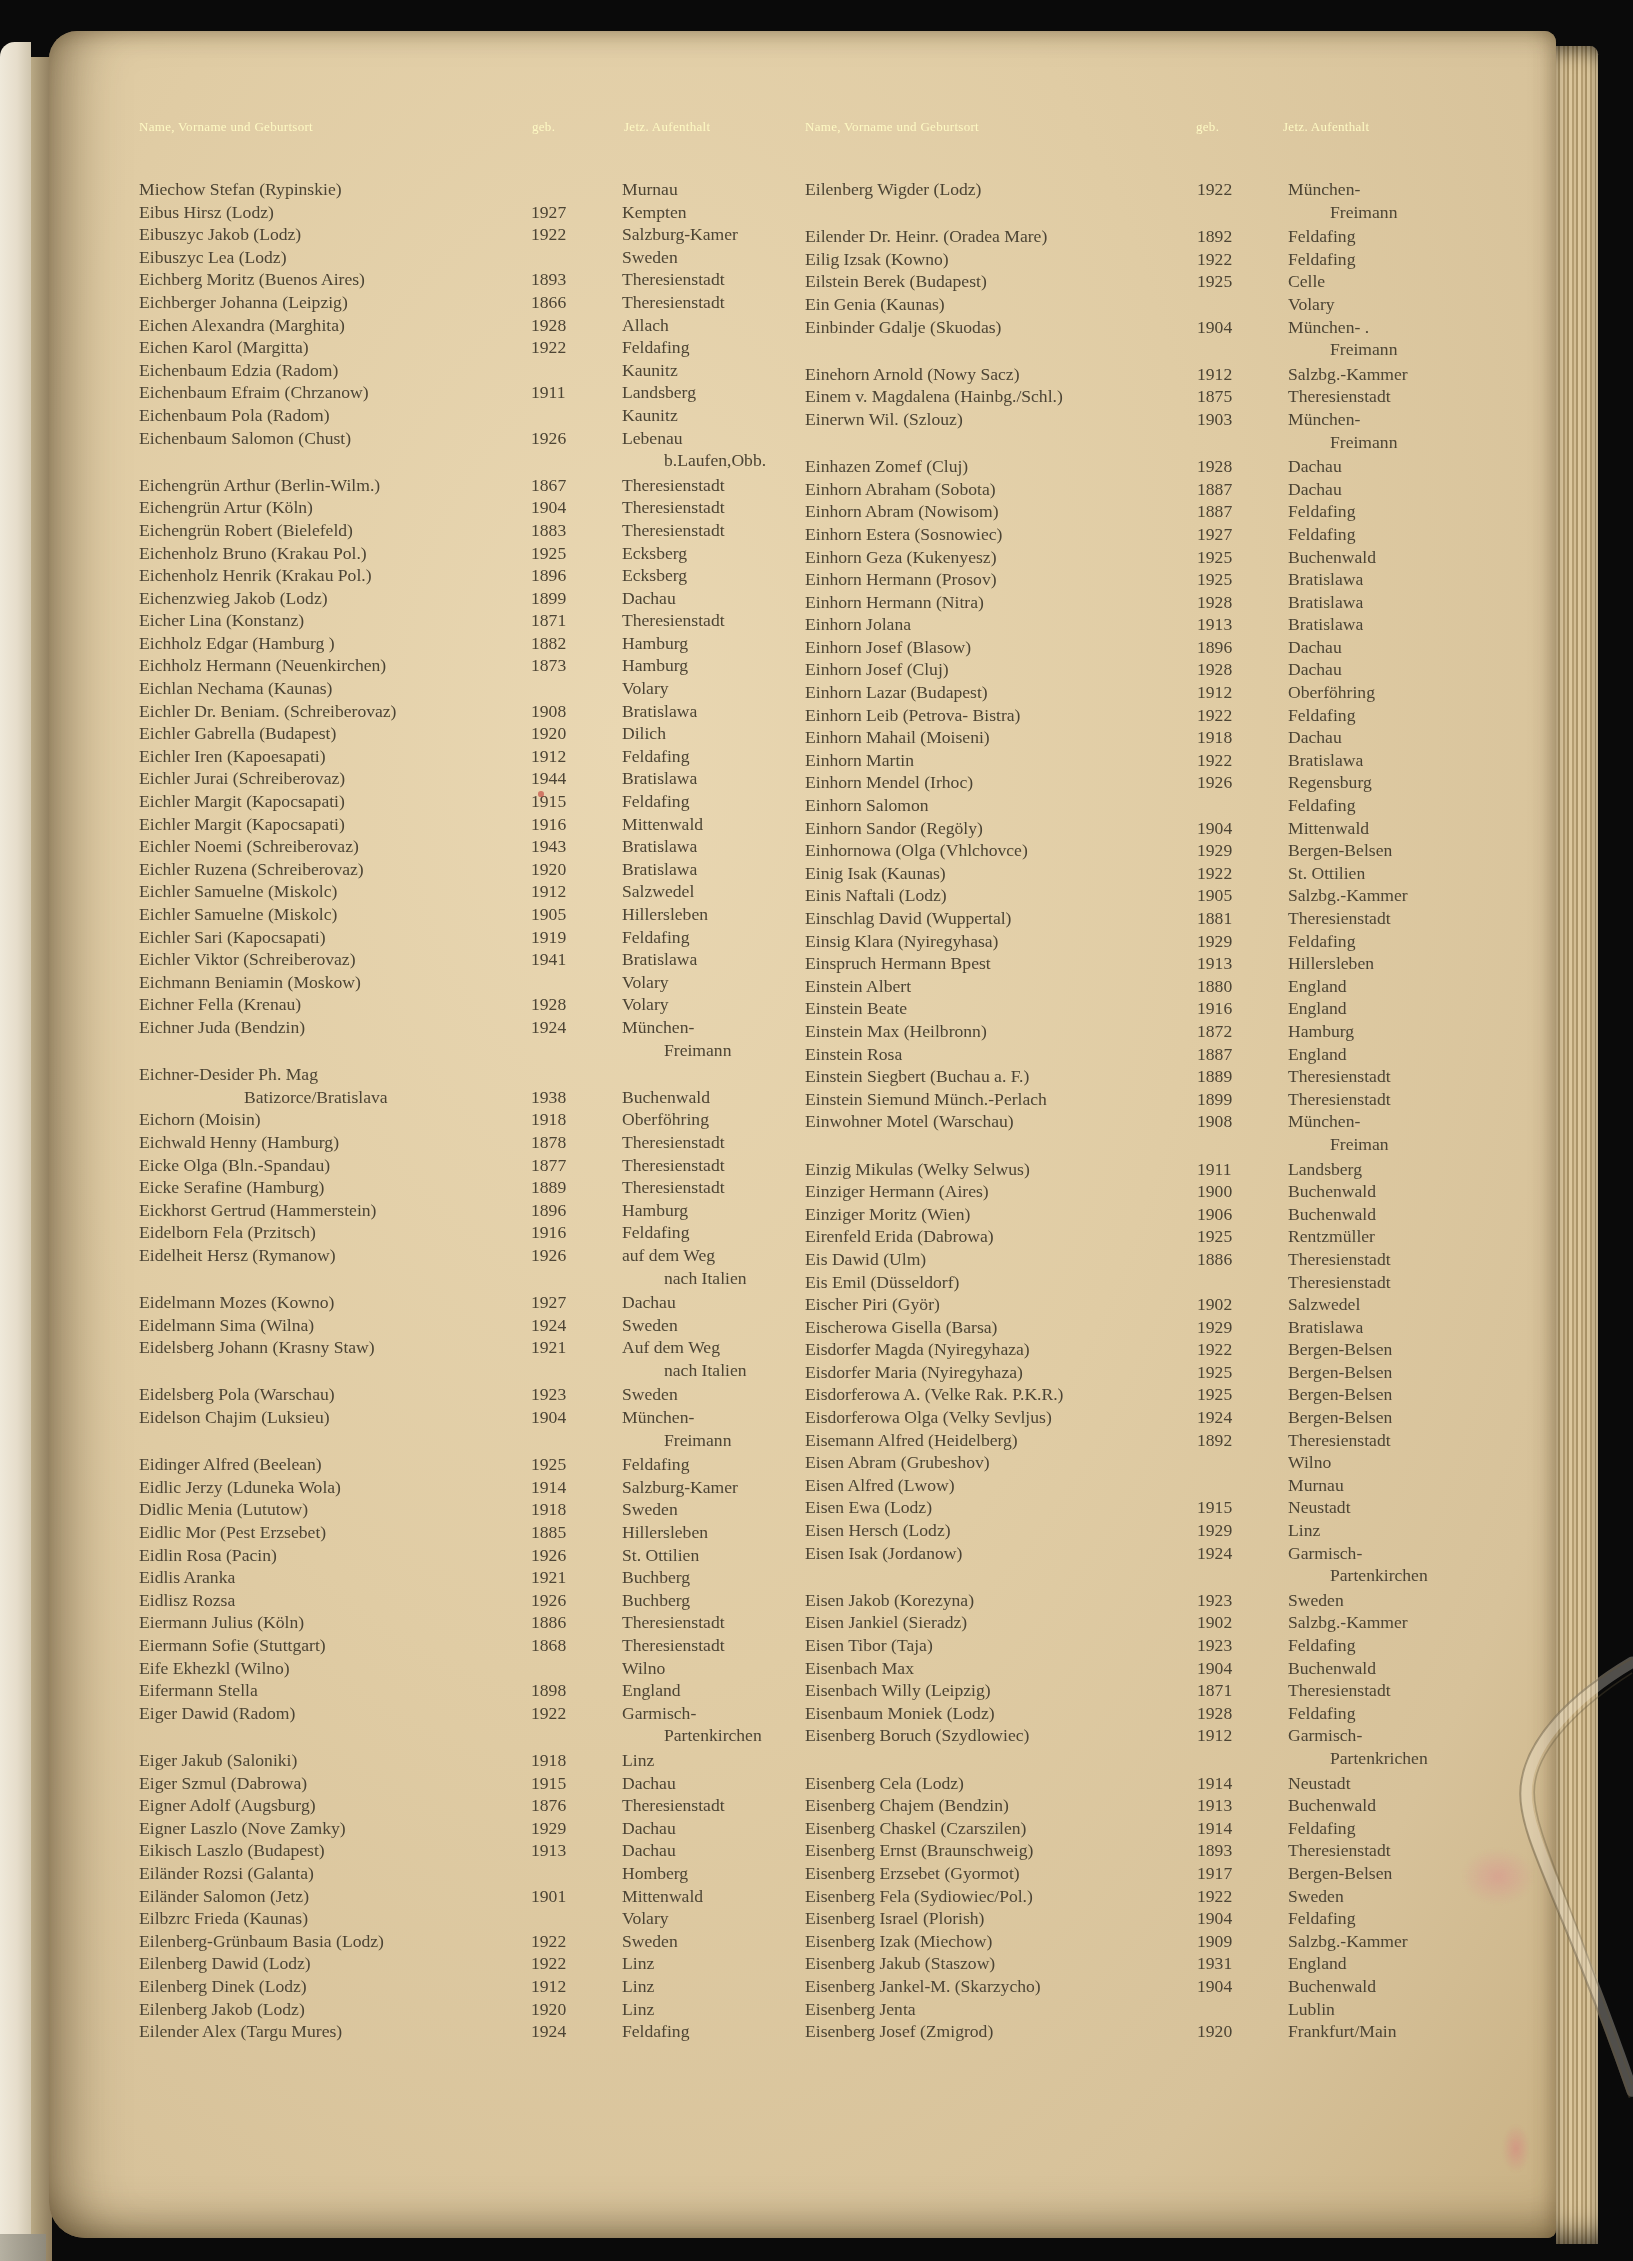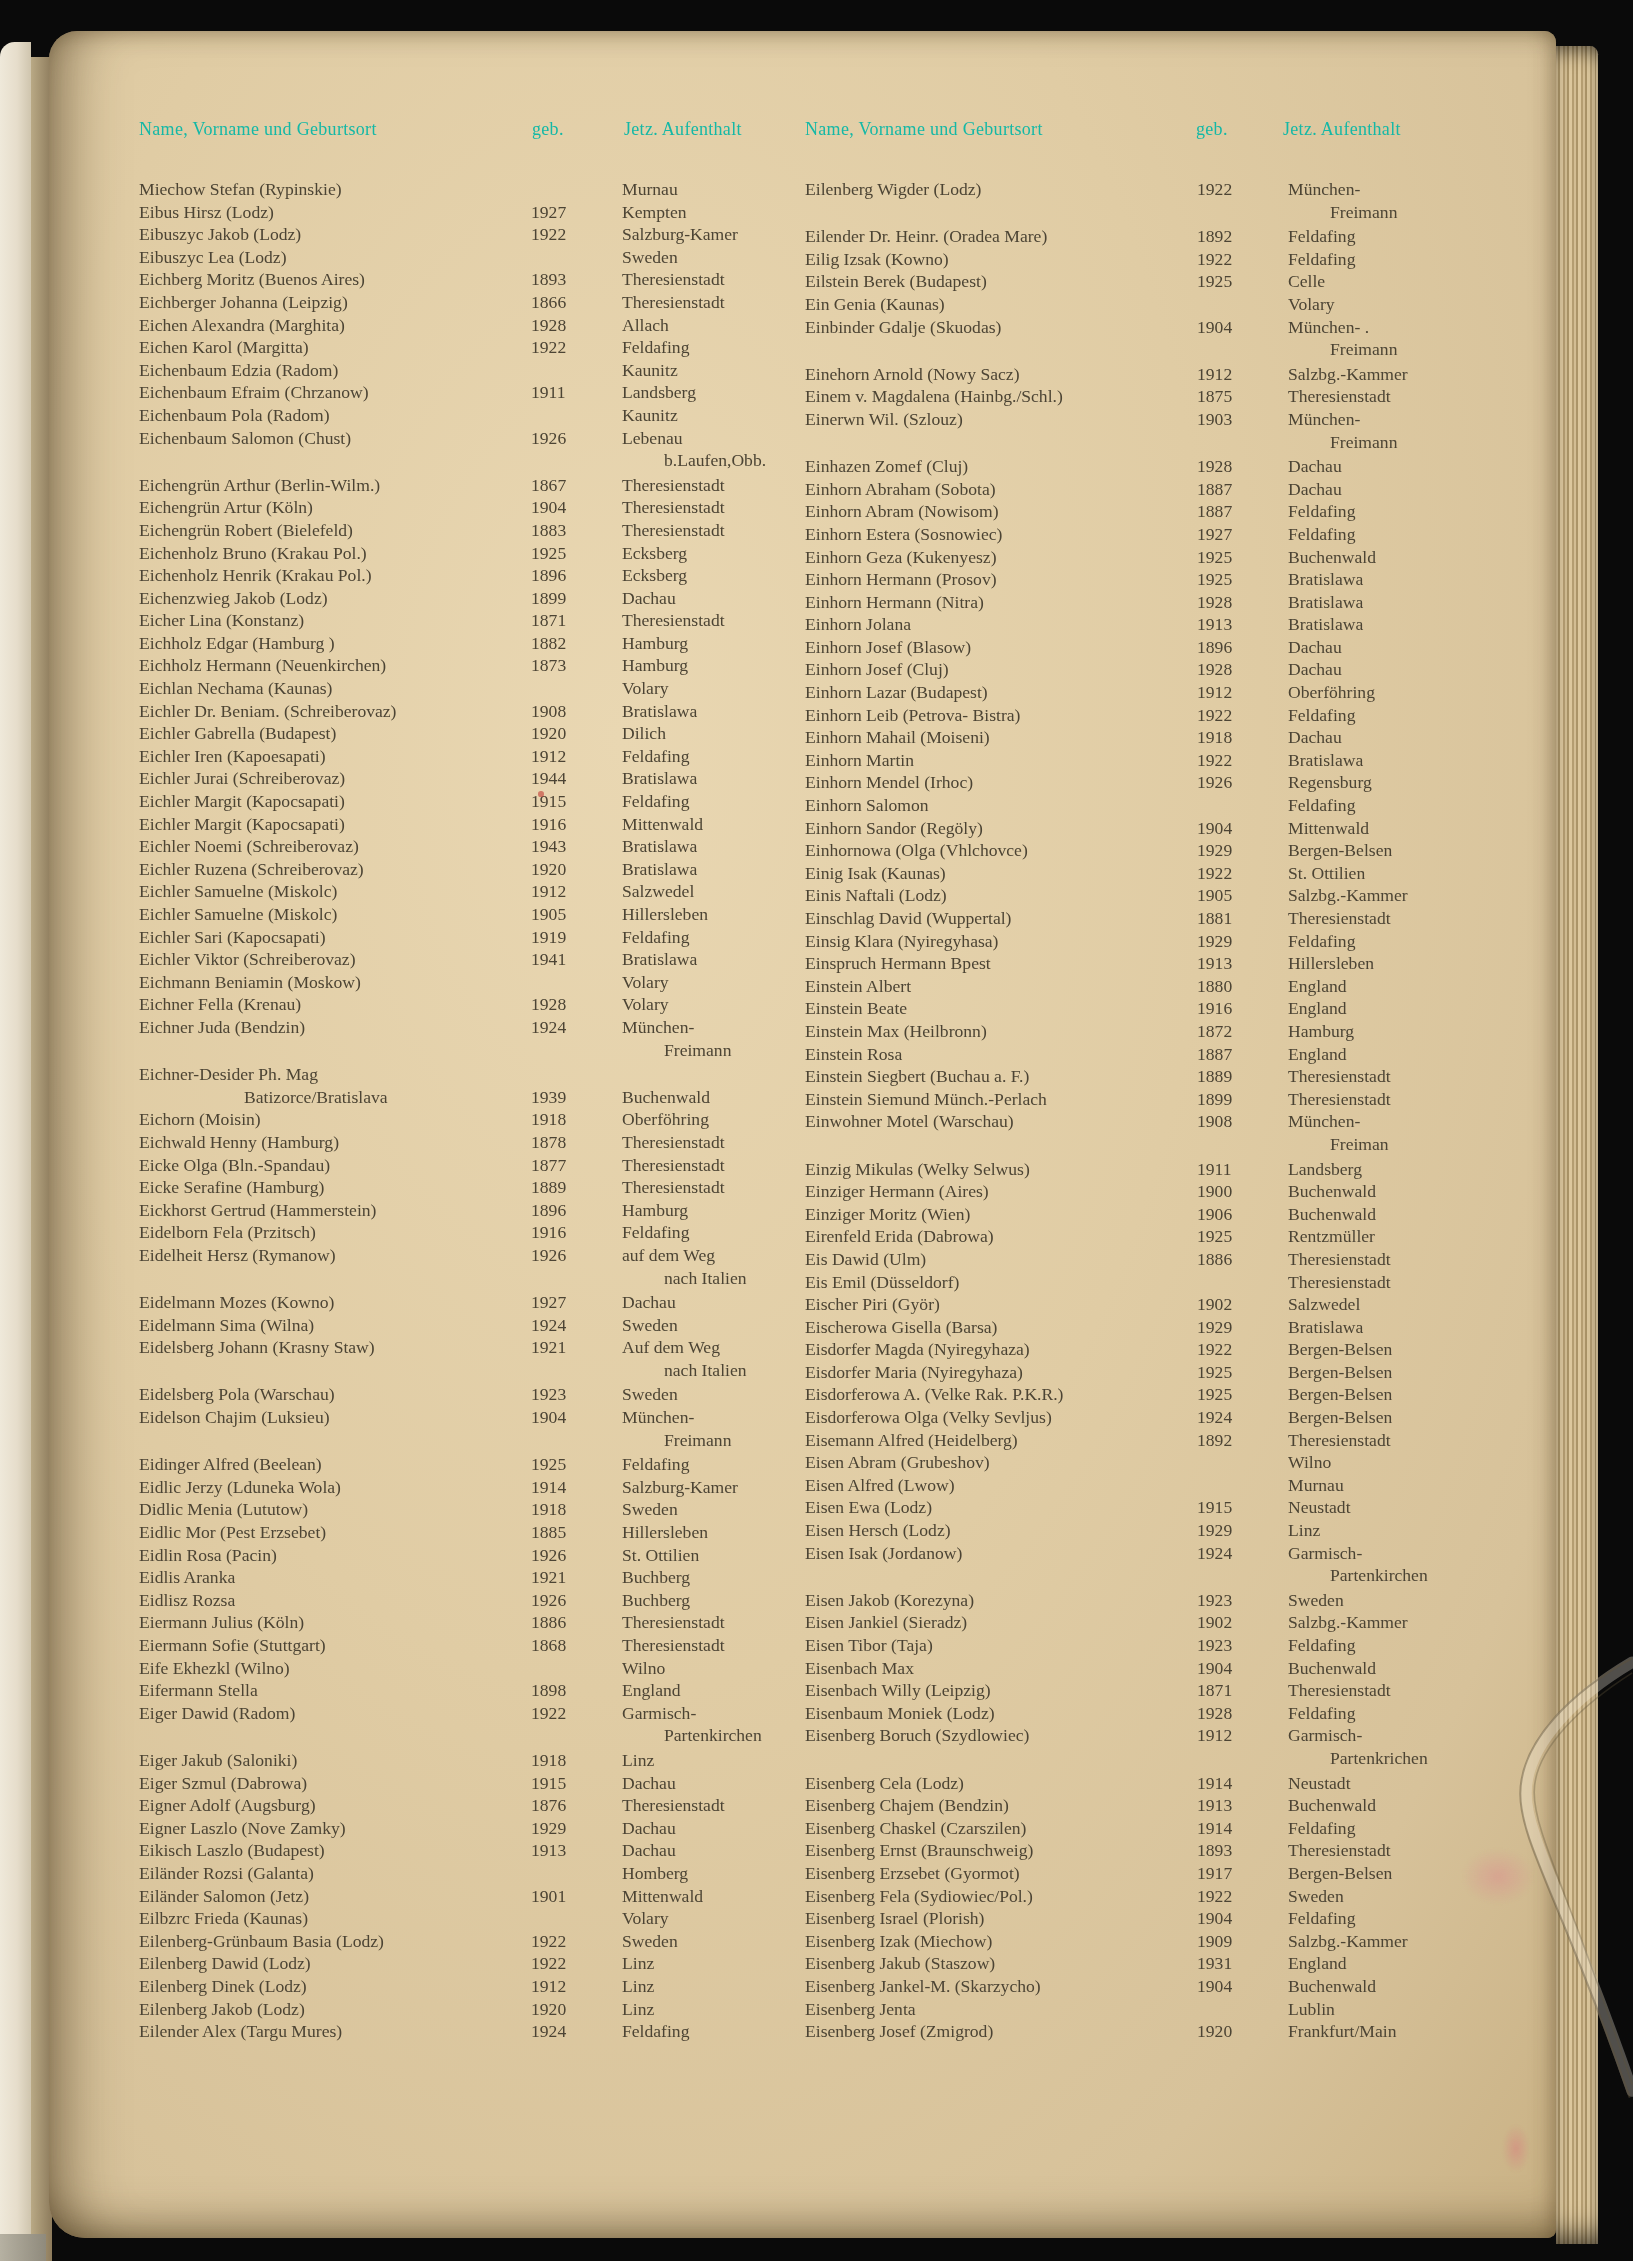--- a/index.html
+++ b/index.html
@@ -39,22 +39,22 @@
   .fore-edge{
     position:absolute;left:1556px;top:46px;width:42px;height:2198px;
     background:repeating-linear-gradient(90deg,
       #d3bd93 0 2.5px,#ab9468 2.5px 4.1px,#ddc89e 4.1px 7.4px,#b59e72 7.4px 9px);
     border-top-right-radius:8.2px;
     box-shadow:inset 0 16.3px 20.4px -12.3px rgba(0,0,0,.6), inset 0 -24.5px 29px -16.3px rgba(0,0,0,.65);
   }
   
   .content{position:absolute;left:0;top:0;width:1634px;height:2261px;}
   .hdr{
-    position:absolute;top:119px;font-size:18px;letter-spacing:0.3px;
-    color:#14b8a6;white-space:nowrap;
+    position:absolute;top:119px;font-size:13px;letter-spacing:0.3px;
+    color:#fef9c3;white-space:nowrap;
   }
   .col{position:absolute;top:178px;width:662px;}
   .row{display:flex;line-height:22.6px;font-size:17.6px;white-space:nowrap;}
   .row.gap{margin-top:2px;}
   .nm{width:392px;overflow:visible;}
   .nm.ni{padding-left:105px;}
   .yr{width:91px;}
   .rs{flex:1;}
   .rs.ri{padding-left:42px;}
   
@@ -291,21 +291,21 @@
         <span class="yr"></span>
         <span class="rs ri">Freimann</span>
       </div>
       <div class="row gap">
         <span class="nm">Eichner-Desider Ph. Mag</span>
         <span class="yr"></span>
         <span class="rs"></span>
       </div>
       <div class="row">
         <span class="nm ni">Batizorce/Bratislava</span>
-        <span class="yr">1939</span>
+        <span class="yr">1938</span>
         <span class="rs">Buchenwald</span>
       </div>
       <div class="row">
         <span class="nm">Eichorn (Moisin)</span>
         <span class="yr">1918</span>
         <span class="rs">Oberföhring</span>
       </div>
       <div class="row">
         <span class="nm">Eichwald Henny (Hamburg)</span>
         <span class="yr">1878</span>

